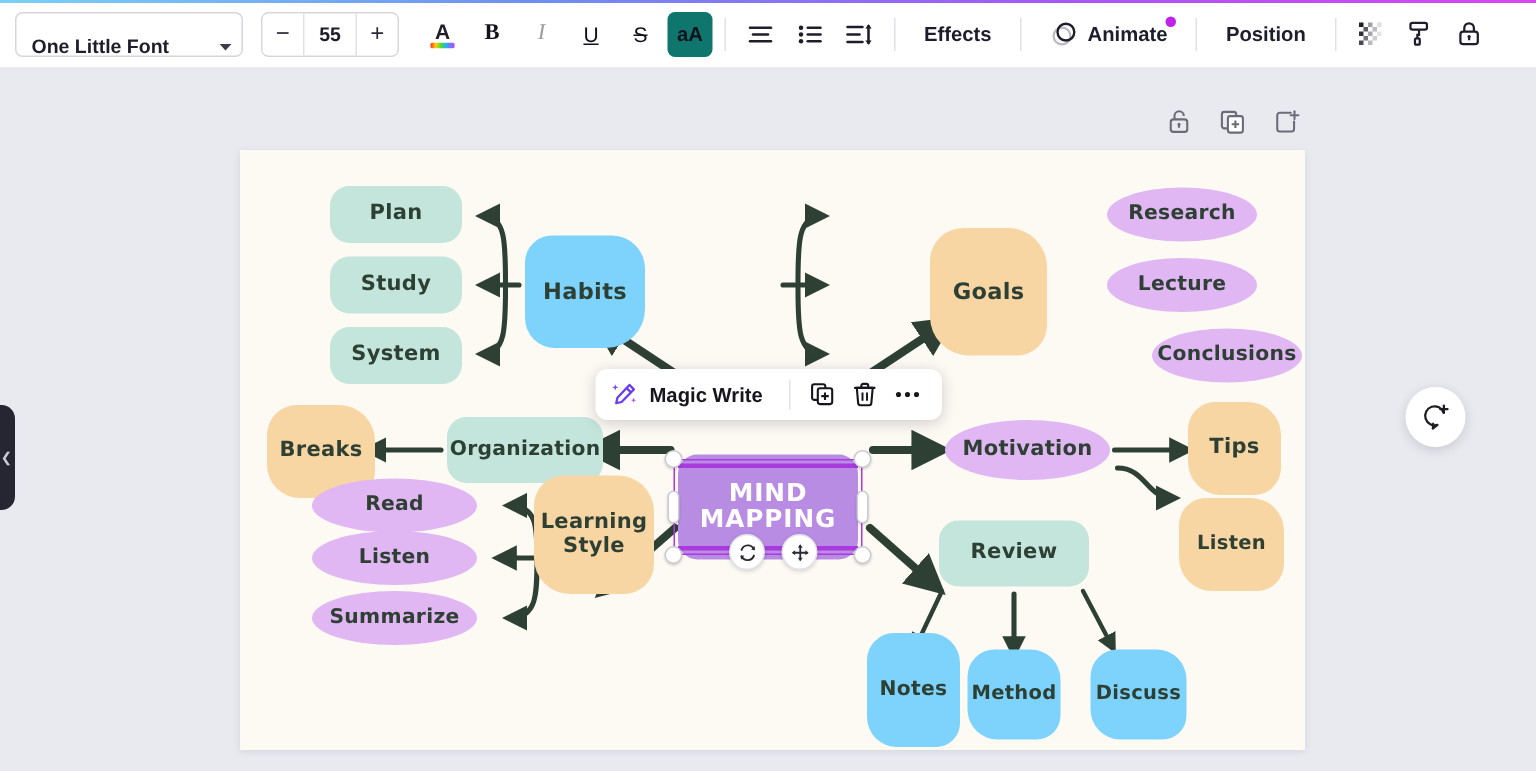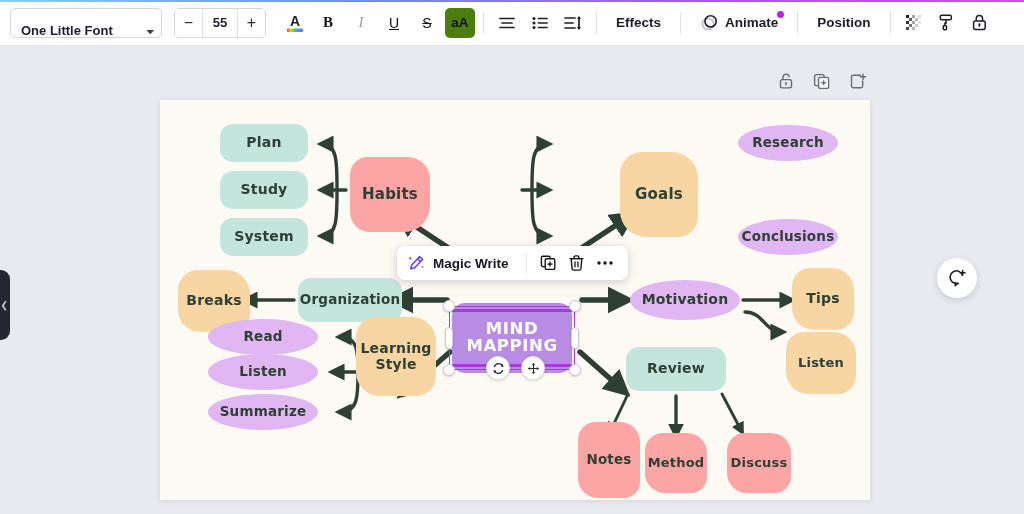--- a/index.html
+++ b/index.html
@@ -49,21 +49,21 @@
     font-size: 13px; font-weight: 700; color: #1d1d2c;
     border-left: 1px solid #e0e1e7; border-right: 1px solid #e0e1e7;
     cursor: text;
   }
   .ibtn {
     width: 30px; height: 30px; border-radius: 5px;
     display: flex; align-items: center; justify-content: center;
     cursor: pointer; position: relative; color: #1d1d2c;
     flex: 0 0 auto;
   }
-  .ibtn.active { background: #4d7c0f; }
+  .ibtn.active { background: #0f766e; }
   .tb-sep { width: 1px; height: 22px; background: #e0e1e7; margin: 0 8px; flex: 0 0 auto; }
   .tb-text {
     height: 30px; padding: 0 11px; border-radius: 5px;
     display: flex; align-items: center; gap: 6px;
     font-size: 13.5px; font-weight: 600; color: #1d1d2c; cursor: pointer;
     position: relative; white-space: nowrap;
   }
   .pink-dot {
     position: absolute; right: 5px; top: 3px;
     width: 7px; height: 7px; border-radius: 50%; background: #c020e8;
@@ -93,21 +93,21 @@
     position: absolute;
     display: flex; align-items: center; justify-content: center;
     text-align: center; line-height: 1.12;
     color: #2e4034;
     font-family: "DejaVu Sans", sans-serif;
     font-weight: 600;
     letter-spacing: .2px;
     user-select: none;
   }
   .mint   { background: #c4e5dc; }
-  .salmon { background: #fca5a5; }
+  .salmon { background: #7dd3fc; }
   .peach  { background: #f8d6a4; }
   .lilac  { background: #e0b6f3; }
   .rsm    { border-radius: 13px; }
   .ell    { border-radius: 50%; }
 
   
   .center-node {
     position: absolute; left: 452px; top: 257px;
     width: 120px; height: 70px;
     background: #b98ce3; border-radius: 13px;
@@ -409,21 +409,22 @@
 
       <div class="node mint rsm" style="left:60px;  top:24px;  width:88px; height:38px; font-size:14px;">Plan</div>
       <div class="node mint rsm" style="left:60px;  top:71px;  width:88px; height:38px; font-size:14px;">Study</div>
       <div class="node mint rsm" style="left:60px;  top:118px; width:88px; height:38px; font-size:14px;">System</div>
 
       <div class="node salmon" style="left:190px; top:57px;  width:80px; height:75px; font-size:15px; border-radius:18px 22px 26px 20px;">Habits</div>
 
       <div class="node peach" style="left:460px; top:52px;  width:78px; height:85px; font-size:15px; border-radius:22px 26px 20px 26px;">Goals</div>
 
       <div class="node lilac ell" style="left:578px; top:25px;  width:100px; height:36px; font-size:13.5px;">Research</div>
-      <div class="node lilac ell" style="left:578px; top:119px; width:100px; height:36px; font-size:13.5px;">Conclusions</div>
+      <div class="node lilac ell" style="left:578px; top:72px;  width:100px; height:36px; font-size:13.5px;">Lecture</div>
+      <div class="node lilac ell" style="left:608px; top:119px; width:100px; height:36px; font-size:13.5px;">Conclusions</div>
 
       <div class="node peach" style="left:18px;  top:170px; width:72px; height:62px; font-size:14px; border-radius:20px 24px 18px 22px;">Breaks</div>
       <div class="node mint rsm" style="left:138px; top:178px; width:104px; height:44px; font-size:13.5px;">Organization</div>
 
       <div class="node lilac ell" style="left:470px; top:180px; width:110px; height:40px; font-size:14px;">Motivation</div>
       <div class="node peach" style="left:632px; top:168px; width:62px; height:62px; font-size:14px; border-radius:18px 22px 18px 22px;">Tips</div>
       <div class="node peach" style="left:626px; top:232px; width:70px; height:62px; font-size:13px; border-radius:18px 22px 18px 22px;">Listen</div>
 
       <div class="node lilac ell" style="left:48px;  top:219px; width:110px; height:36px; font-size:13.5px;">Read</div>
       <div class="node lilac ell" style="left:48px;  top:294px; width:110px; height:36px; font-size:13.5px;">Summarize</div>

